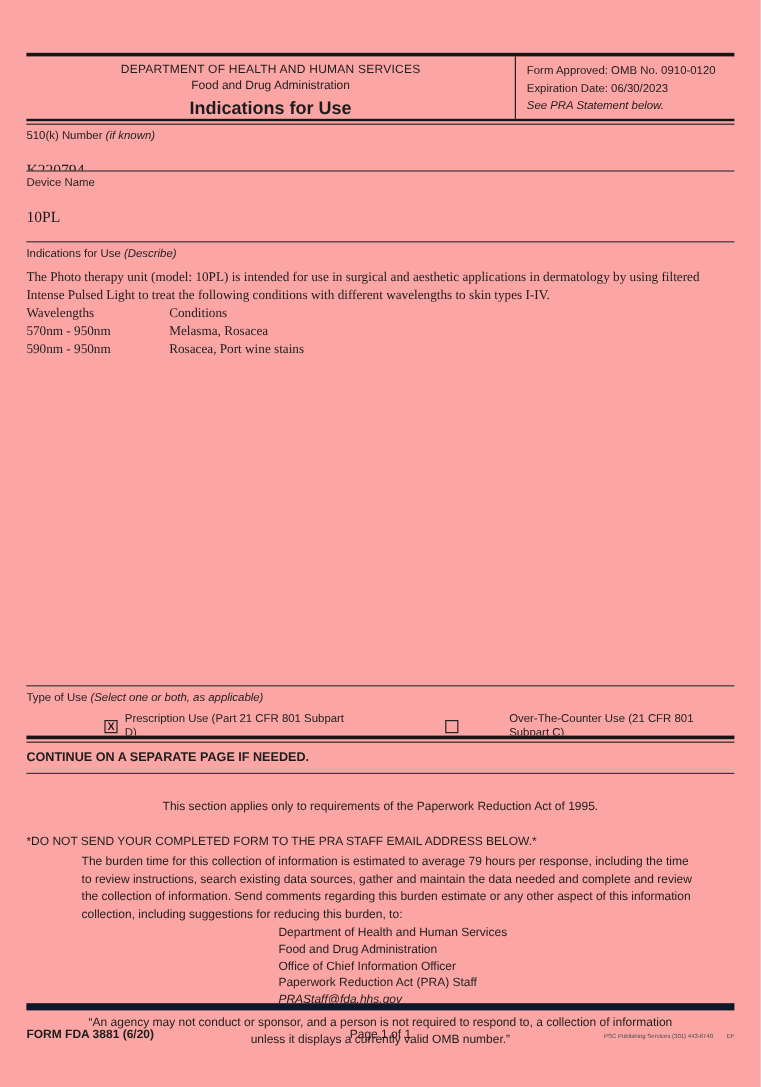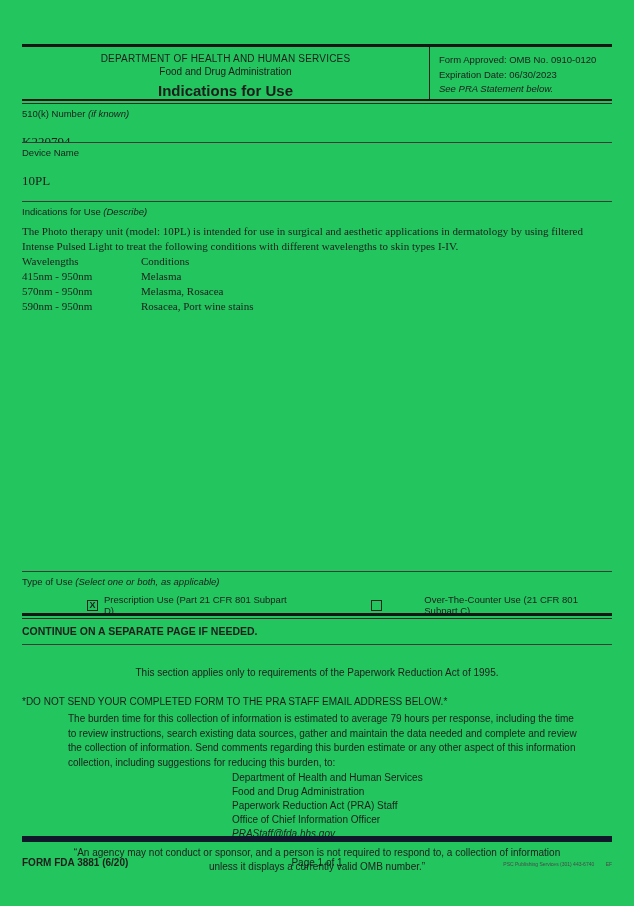--- a/index.html
+++ b/index.html
@@ -1,18 +1,18 @@
 <!DOCTYPE html>
 <html><head>
 <meta charset="utf-8">
 <style>
   * { margin:0; padding:0; box-sizing:border-box; }
   html,body { background:#fff; }
   body { width:634px; height:906px; position:relative; font-family:"Liberation Sans", sans-serif; color:#1d1d1d; }
-  .page { position:absolute; inset:0; background:#22c55e; }
+  .page { position:absolute; inset:0; background:#fca5a5; }
   .col { position:absolute; left:22px; top:0; width:590px; }
 
   .rule-top { margin-top:44px; border-top:3px solid #161616; }
   .rule { border-top:1px solid #3a3a3a; }
   .double-rule { height:5px; border-top:2px solid #161616; border-bottom:1px solid #2a2a2a; }
   .double-rule-thick { height:6px; border-top:3px solid #161616; border-bottom:1px solid #2a2a2a; }
 
   .header-row { height:52px; display:flex; }
   .hdr-left { flex:1; text-align:center; padding-top:6px; }
   .hdr-dept { font-size:10px; letter-spacing:.2px; }
@@ -105,24 +105,20 @@
         <span>Indications for Use</span>
         <span class="paren">(Describe)</span>
       </div>
       <div class="ind-body">The Photo therapy unit (model: 10PL) is intended for use in surgical and aesthetic applications in dermatology by using filtered Intense Pulsed Light to treat the following conditions with different wavelengths to skin types I-IV.</div>
       <div class="wtable">
         <div class="wrow">
           <span class="c1">Wavelengths</span>
           <span class="c2">Conditions</span>
         </div>
         <div class="wrow">
-          <span class="c1">415nm - 950nm</span>
-          <span class="c2">Melasma</span>
-        </div>
-        <div class="wrow">
           <span class="c1">570nm - 950nm</span>
           <span class="c2">Melasma, Rosacea</span>
         </div>
         <div class="wrow">
           <span class="c1">590nm - 950nm</span>
           <span class="c2">Rosacea, Port wine stains</span>
         </div>
       </div>
     </div>
 
@@ -149,22 +145,22 @@
     <div class="continue">CONTINUE ON A SEPARATE PAGE IF NEEDED.</div>
     <div class="rule"></div>
 
     <div class="pra">
       <div class="pra-line1">This section applies only to requirements of the Paperwork Reduction Act of 1995.</div>
       <div class="pra-warning">*DO NOT SEND YOUR COMPLETED FORM TO THE PRA STAFF EMAIL ADDRESS BELOW.*</div>
       <div class="pra-burden">The burden time for this collection of information is estimated to average 79 hours per response, including the time to review instructions, search existing data sources, gather and maintain the data needed and complete and review the collection of information. Send comments regarding this burden estimate or any other aspect of this information collection, including suggestions for reducing this burden, to:</div>
       <div class="pra-address">
         <div>Department of Health and Human Services</div>
         <div>Food and Drug Administration</div>
+        <div>Office of Chief Information Officer</div>
         <div>Paperwork Reduction Act (PRA) Staff</div>
-        <div>Office of Chief Information Officer</div>
         <div class="pra-email">PRAStaff@fda.hhs.gov</div>
       </div>
       <div class="pra-quote">“An agency may not conduct or sponsor, and a person is not required to respond to, a collection of information unless it displays a currently valid OMB number.”</div>
     </div>
 
   </div>
 
   <div class="footer">
     <div class="ft-left">FORM FDA 3881 (6/20)</div>
     <div class="ft-center">Page 1 of 1</div>

